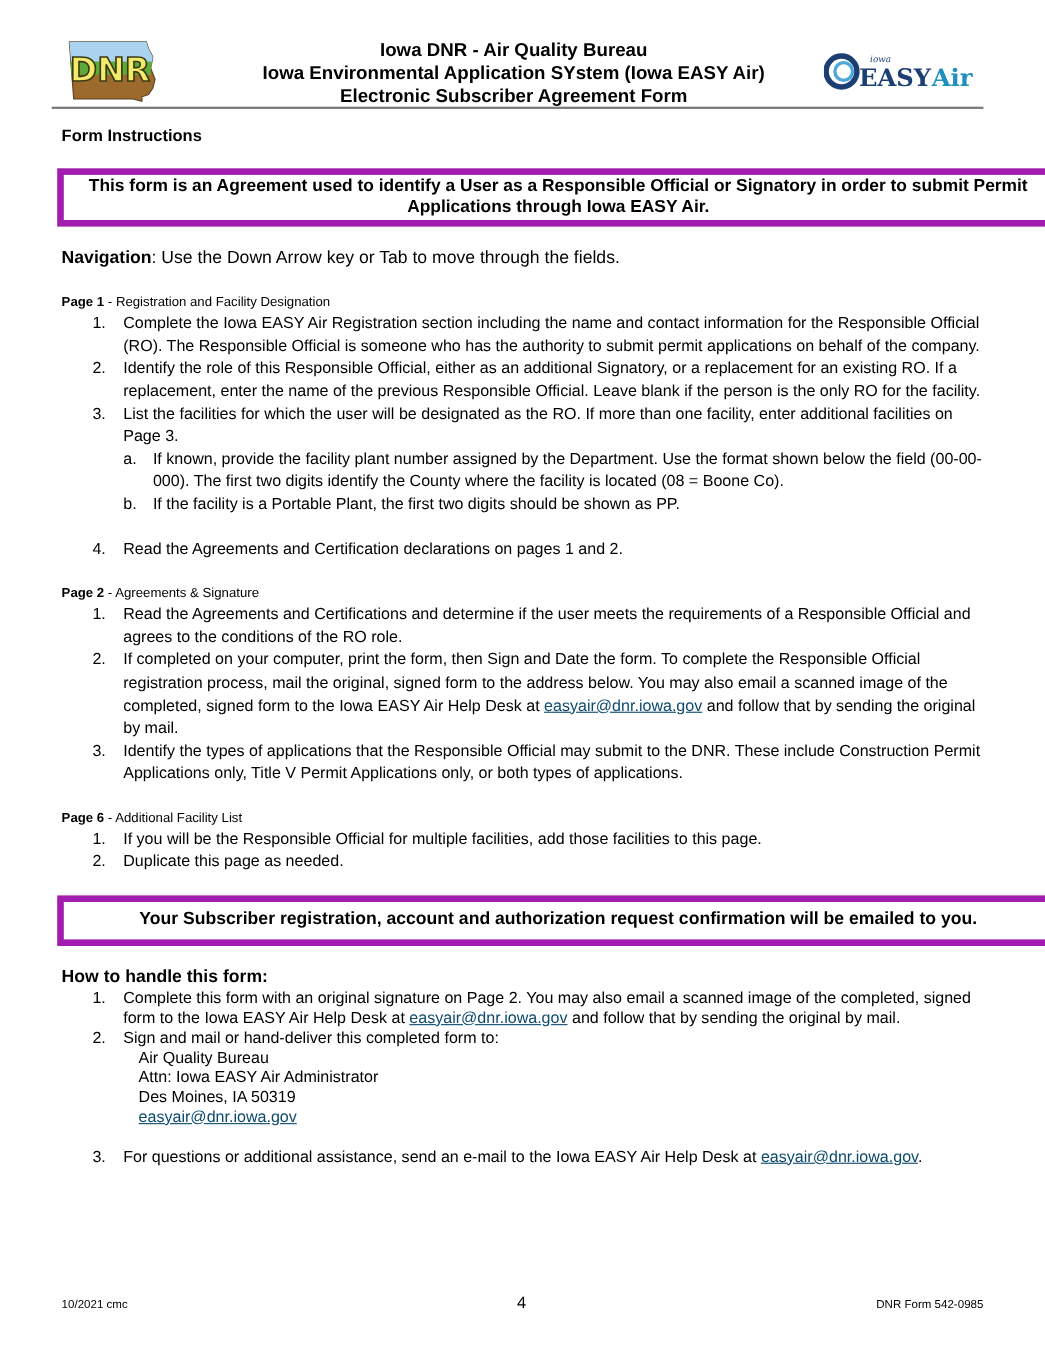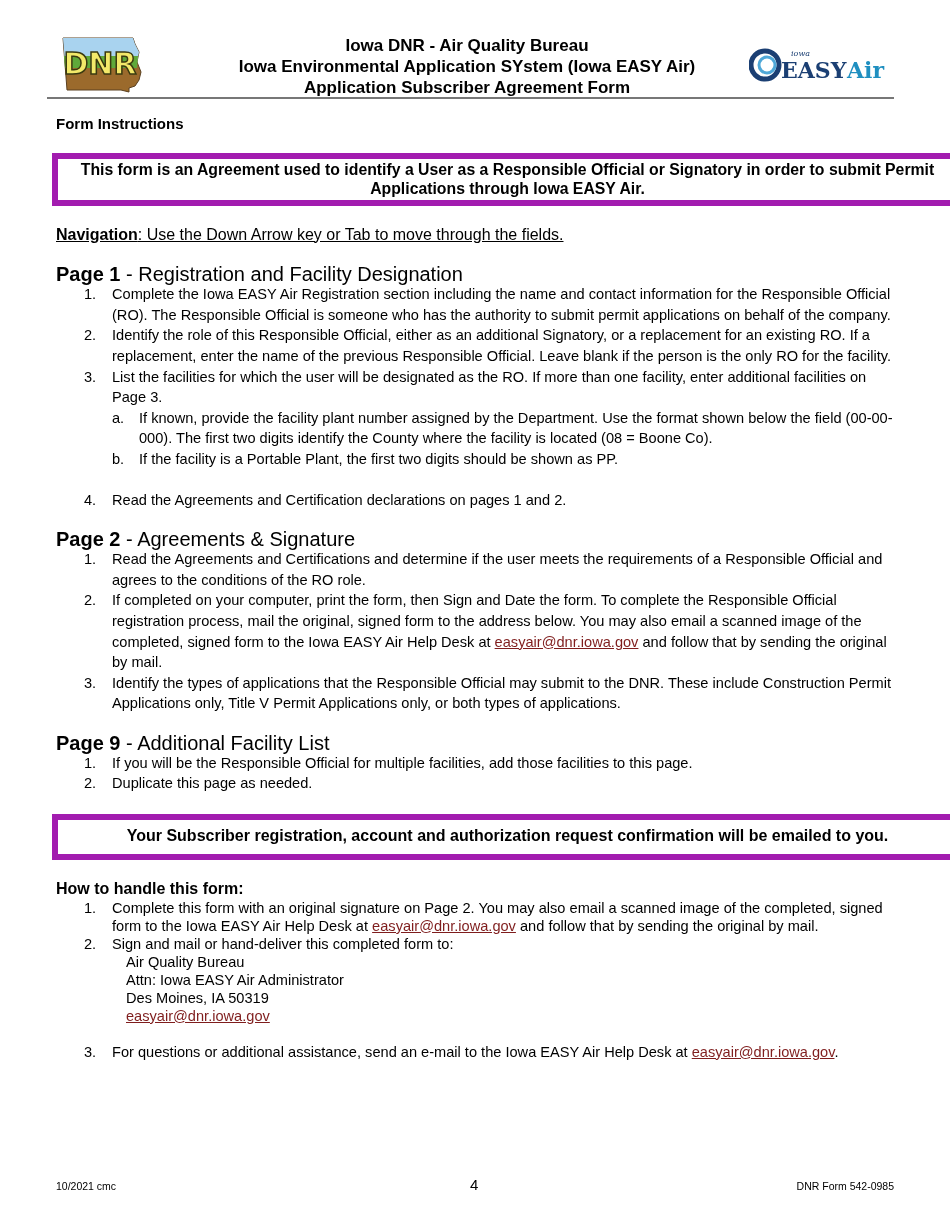--- a/index.html
+++ b/index.html
@@ -1,31 +1,31 @@
 <!DOCTYPE html>
 <html><head>
 <meta charset="utf-8">
 <style>
   * { box-sizing: border-box; margin: 0; padding: 0; }
   html, body { width: 950px; height: 1230px; background: #ffffff; }
   body { font-family: "Liberation Sans", sans-serif; color: #000; position: relative; overflow: hidden; }
-  a { color: #7f1d1d; text-decoration: underline; }
+  a { color: #0c4a6e; text-decoration: underline; }
 
   .header { position: absolute; left: 47px; top: 30px; width: 847px; height: 68px; }
   .header-rule { position: absolute; left: 47px; top: 97px; width: 847px; height: 2px; background: #777; }
   .dnr-logo { position: absolute; left: 8px; top: 4px; width: 88px; height: 60px; }
   .easy-logo { position: absolute; left: 702px; top: 16px; width: 142px; height: 36px; }
   .title-block { position: absolute; left: 120px; top: 5px; width: 600px; text-align: center; font-weight: bold; font-size: 17px; line-height: 21px; }
 
   .content { position: absolute; left: 56px; top: 114px; width: 842px; font-size: 14.6px; line-height: 20.6px; }
   .h-form { font-size: 15px; font-weight: bold; margin-bottom: 18px; }
   .box { border: 6px solid #a21caf; text-align: center; font-weight: bold; font-size: 15.8px; line-height: 19.5px; padding: 1px 14px 1px; margin-left: -4px; width: 911px; }
   .h-how { font-size: 16px; font-weight: bold; margin-top: 19px; }
-  .nav { font-size: 16px; margin-top: 19px; text-decoration: underline; }
-  .section-h { font-size: 20px; margin-top: 19px; line-height: 20px; }
+  .nav { font-size: 16px; margin-top: 19px; }
+  .section-h { font-size: 12px; margin-top: 19px; line-height: 20px; }
   ol.items { list-style: none; }
   ol.items > li { position: relative; padding-left: 56px; }
   ol.items > li .num { position: absolute; left: 28px; top: 0; }
   ol.sub { list-style: none; }
   ol.sub > li { position: relative; padding-left: 27px; }
   ol.sub > li .num { position: absolute; left: 0; top: 0; }
   .gap { height: 20px; }
   .addr { padding-left: 14px; }
   sup { font-size: 9px; vertical-align: super; line-height: 0; }
 
@@ -40,21 +40,21 @@
   <svg class="dnr-logo" viewBox="0 0 88 60">
     <path d="M8 4 L78 4 L80 10 L84 18 L82 28 L86 38 L84 46 L80 52 L74 54 L74 58 L66 56 L12 56 L10 30 L8 4 Z" fill="#9b6a2c" stroke="#5a4020" stroke-width="1"></path>
     <path d="M8 4 L78 4 L80 10 L84 18 L82 28 L10 28 Z" fill="#a9d3ef"></path>
     <path d="M9 22 L83 22 L82 34 L10 34 Z" fill="#5fa93a"></path>
     <text x="45" y="40" text-anchor="middle" font-family="DejaVu Sans, sans-serif" font-weight="bold" font-size="30" fill="#f3e96a" stroke="#3a3a10" stroke-width="1.5">DNR</text>
   </svg>
 
   <div class="title-block">
     <div>Iowa DNR - Air Quality Bureau</div>
     <div>Iowa Environmental Application SYstem (Iowa EASY Air)</div>
-    <div>Application Subscriber Agreement Form</div>
+    <div>Electronic Subscriber Agreement Form</div>
   </div>
 
   <svg class="easy-logo" viewBox="0 0 142 36">
     <circle cx="16" cy="19" r="14" fill="none" stroke="#1b3f73" stroke-width="5"></circle>
     <circle cx="18" cy="19" r="8" fill="none" stroke="#4fa8d8" stroke-width="3"></circle>
     <text x="42" y="10" font-family="DejaVu Serif, serif" font-style="italic" font-size="8" fill="#1b3f73">iowa</text>
     <text x="32" y="32" font-family="DejaVu Serif, serif" font-weight="bold" font-size="22" fill="#1b3f73">EASY</text>
     <text x="98" y="32" font-family="DejaVu Serif, serif" font-weight="bold" font-size="22" fill="#1f8fc0">Air</text>
   </svg>
 </div>
@@ -82,21 +82,21 @@
     <li><span class="num">4.</span><span>Read the Agreements and Certification declarations on pages 1 and 2.</span></li>
   </ol>
 
   <div class="section-h"><b>Page 2</b><span> - Agreements &amp; Signature</span></div>
   <ol class="items">
     <li><span class="num">1.</span><span>Read the Agreements and Certifications and determine if the user meets the requirements of a Responsible Official and agrees to the conditions of the RO role.</span></li>
     <li><span class="num">2.</span><span>If completed on your computer, print the form, then Sign and Date the form. To complete the Responsible Official registration process, mail the original, signed form to the address below. You may also email a scanned image of the completed, signed form to the Iowa EASY Air Help Desk at </span><a>easyair@dnr.iowa.gov</a><span> and follow that by sending the original by mail.</span></li>
     <li><span class="num">3.</span><span>Identify the types of applications that the Responsible Official may submit to the DNR. These include Construction Permit Applications only, Title V Permit Applications only, or both types of applications.</span></li>
   </ol>
 
-  <div class="section-h"><b>Page 9</b><span> - Additional Facility List</span></div>
+  <div class="section-h"><b>Page 6</b><span> - Additional Facility List</span></div>
   <ol class="items">
     <li><span class="num">1.</span><span>If you will be the Responsible Official for multiple facilities, add those facilities to this page.</span></li>
     <li><span class="num">2.</span><span>Duplicate this page as needed.</span></li>
   </ol>
 
   <div class="box" style="margin-top:20px; font-size:16px; padding:6px 14px 8px;">Your Subscriber registration, account and authorization request confirmation will be emailed to you.</div>
 
   <div class="h-how" style="margin-top:19px; line-height:20px;">How to handle this form:</div>
   <ol class="items" style="line-height:18px;">
     <li><span class="num">1.</span><span>Complete this form with an original signature on Page 2. You may also email a scanned image of the completed, signed form to the Iowa EASY Air Help Desk at </span><a>easyair@dnr.iowa.gov</a><span> and follow that by sending the original by mail.</span></li>

